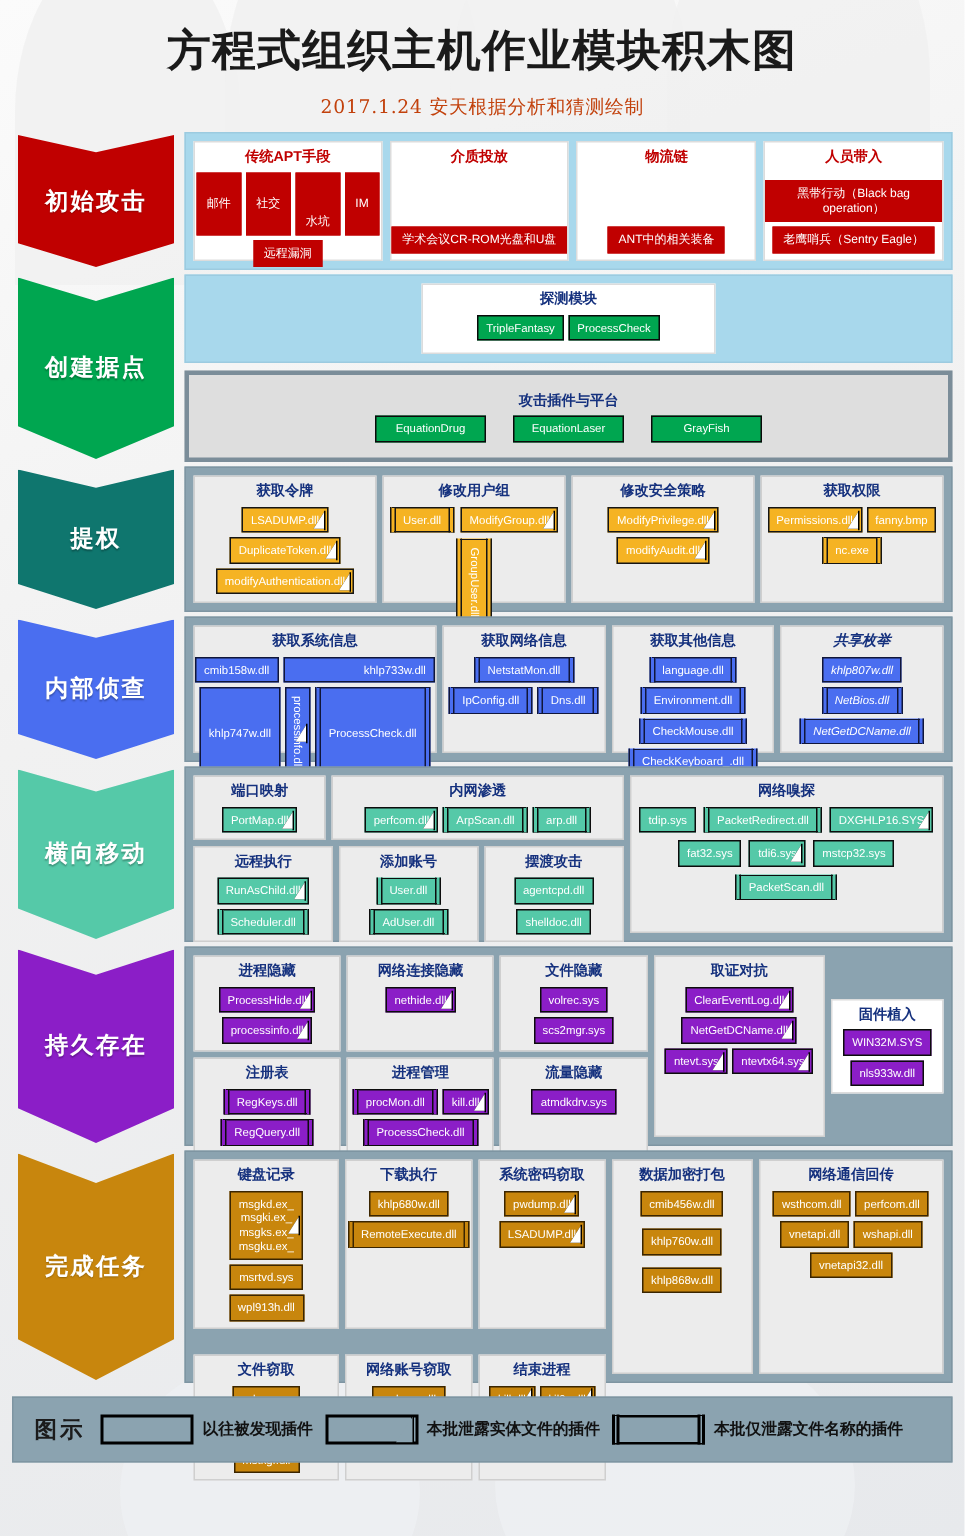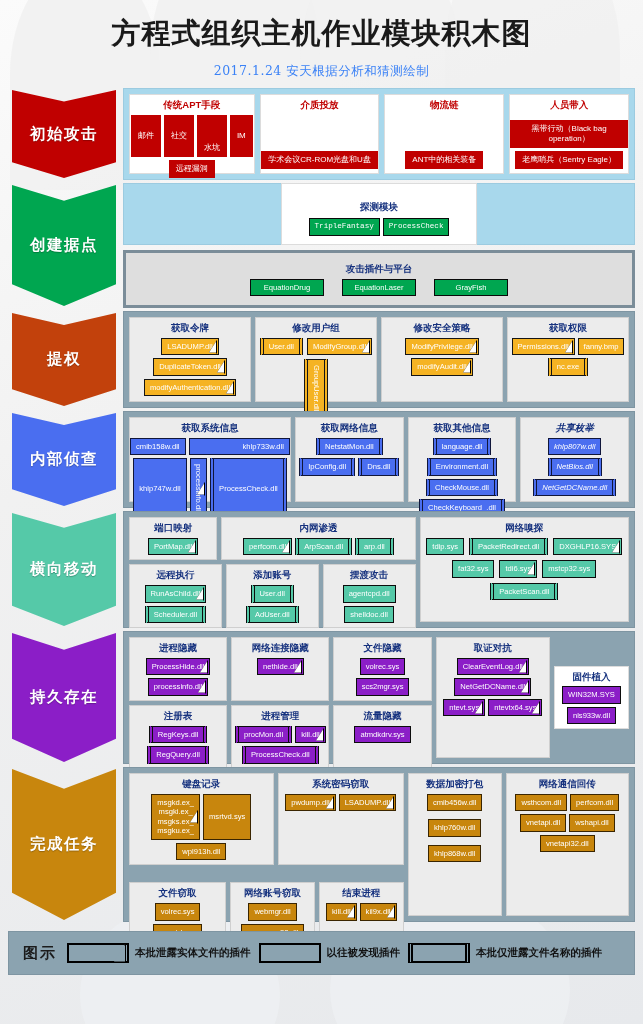--- a/index.html
+++ b/index.html
@@ -17,21 +17,21 @@
   .bg5 { left:80px; top:905px; width:200px; height:180px; border-radius:50%/50%; background:#eef0f2;}
   .bg6 { left:330px; top:890px; width:240px; height:200px; border-radius:50%/50%; background:#eef0f2;}
 
   
   #title-area { position:relative; z-index:3; padding-top:14px; text-align:center; }
   #main-title {
     font-family:"DejaVu Sans","Liberation Sans",sans-serif;
     font-size:29px; font-weight:bold; color:#1a1a1a; letter-spacing:1px;
   }
   #subtitle {
-    margin-top:9px; font-size:12.5px; color:#3b82f6; font-family:"DejaVu Serif","Liberation Serif",serif;
+    margin-top:9px; font-size:12.5px; color:#c2410c; font-family:"DejaVu Serif","Liberation Serif",serif;
     letter-spacing:.5px;
   }
 
   
   #stage-list { position:relative; z-index:3; margin-top:8px; }
   .stage-row { display:flex; align-items:stretch; padding:0 8px 3px 8px; position:relative; }
 
   .chevron {
     width:104px; flex:0 0 104px; position:relative;
     display:flex; align-items:center; justify-content:center;
@@ -192,21 +192,21 @@
         </div>
       </div>
     </div>
     <div class="stage-row r-foothold" style="height: 128px;">
       <div class="chevron" style="background: rgb(0, 166, 80);">
         <span>创建据点</span>
       </div>
       <div class="stage-body">
         <div style="flex: 1 1 0%; display: flex; flex-direction: column; gap: 5px;">
           <div class="panel blueband" style="height: 62px; justify-content: center; align-items: center;">
-            <div class="card white" style="flex: 0 0 auto; min-width: 196px; padding: 17px 12px 8px; font-family: Liberation Mono, monospace;">
+            <div class="card white" style="flex: 0 0 auto; min-width: 196px; padding: 3px 12px 8px;">
               <div class="card-title">探测模块</div>
               <div class="card-body">
                 <div class="chip green">
                   <span style="white-space: pre-line;">TripleFantasy</span>
                 </div>
                 <div class="chip green">
                   <span style="white-space: pre-line;">ProcessCheck</span>
                 </div>
               </div>
             </div>
@@ -224,21 +224,21 @@
                 <div class="chip green" style="min-width: 74px;">
                   <span style="white-space: pre-line;">GrayFish</span>
                 </div>
               </div>
             </div>
           </div>
         </div>
       </div>
     </div>
     <div class="stage-row r-privesc" style="height: 100px;">
-      <div class="chevron" style="background: #c2410c;">
+      <div class="chevron" style="background: #0f766e;">
         <span>提权</span>
       </div>
       <div class="stage-body">
         <div class="panel steel" style="gap: 4px;">
           <div class="card" style="flex: 1 1 0%;">
             <div class="card-title">获取令牌</div>
             <div class="card-body">
               <div class="chip orange fold">
                 <span style="white-space: pre-line;">LSADUMP.dll</span>
               </div>
@@ -598,20 +598,31 @@
                   </div>
                   <div class="chip gold">
                     <span style="white-space: pre-line;">msrtvd.sys</span>
                   </div>
                   <div class="chip gold">
                     <span style="white-space: pre-line;">wpl913h.dll</span>
                   </div>
                 </div>
               </div>
               <div class="card" style="flex: 1 1 0%;">
+                <div class="card-title">下载执行</div>
+                <div class="card-body">
+                  <div class="chip gold">
+                    <span style="white-space: pre-line;">khlp680w.dll</span>
+                  </div>
+                  <div class="chip gold bars wrap">
+                    <span style="white-space: pre-line;">RemoteExecute.dll</span>
+                  </div>
+                </div>
+              </div>
+              <div class="card" style="flex: 1 1 0%;">
                 <div class="card-title">系统密码窃取</div>
                 <div class="card-body">
                   <div class="chip gold fold">
                     <span style="white-space: pre-line;">pwdump.dll</span>
                   </div>
                   <div class="chip gold fold">
                     <span style="white-space: pre-line;">LSADUMP.dll</span>
                   </div>
                 </div>
               </div>
@@ -691,25 +702,25 @@
           </div>
         </div>
       </div>
     </div>
   </div>
 
 <div class="legend-bar">
   <div class="legend-title">图示</div>
   <div id="legend-items" style="display:flex;align-items:center;gap:8px;">
       <div class="legend-item">
+        <div class="legend-swatch "></div>
+        <div class="legend-label">以往被发现插件</div>
+      </div>
+      <div class="legend-item">
         <div class="legend-swatch fold"></div>
         <div class="legend-label">本批泄露实体文件的插件</div>
-      </div>
-      <div class="legend-item">
-        <div class="legend-swatch "></div>
-        <div class="legend-label">以往被发现插件</div>
       </div>
       <div class="legend-item">
         <div class="legend-swatch bars"></div>
         <div class="legend-label">本批仅泄露文件名称的插件</div>
       </div>
     </div>
 </div>
 
 </body></html>

